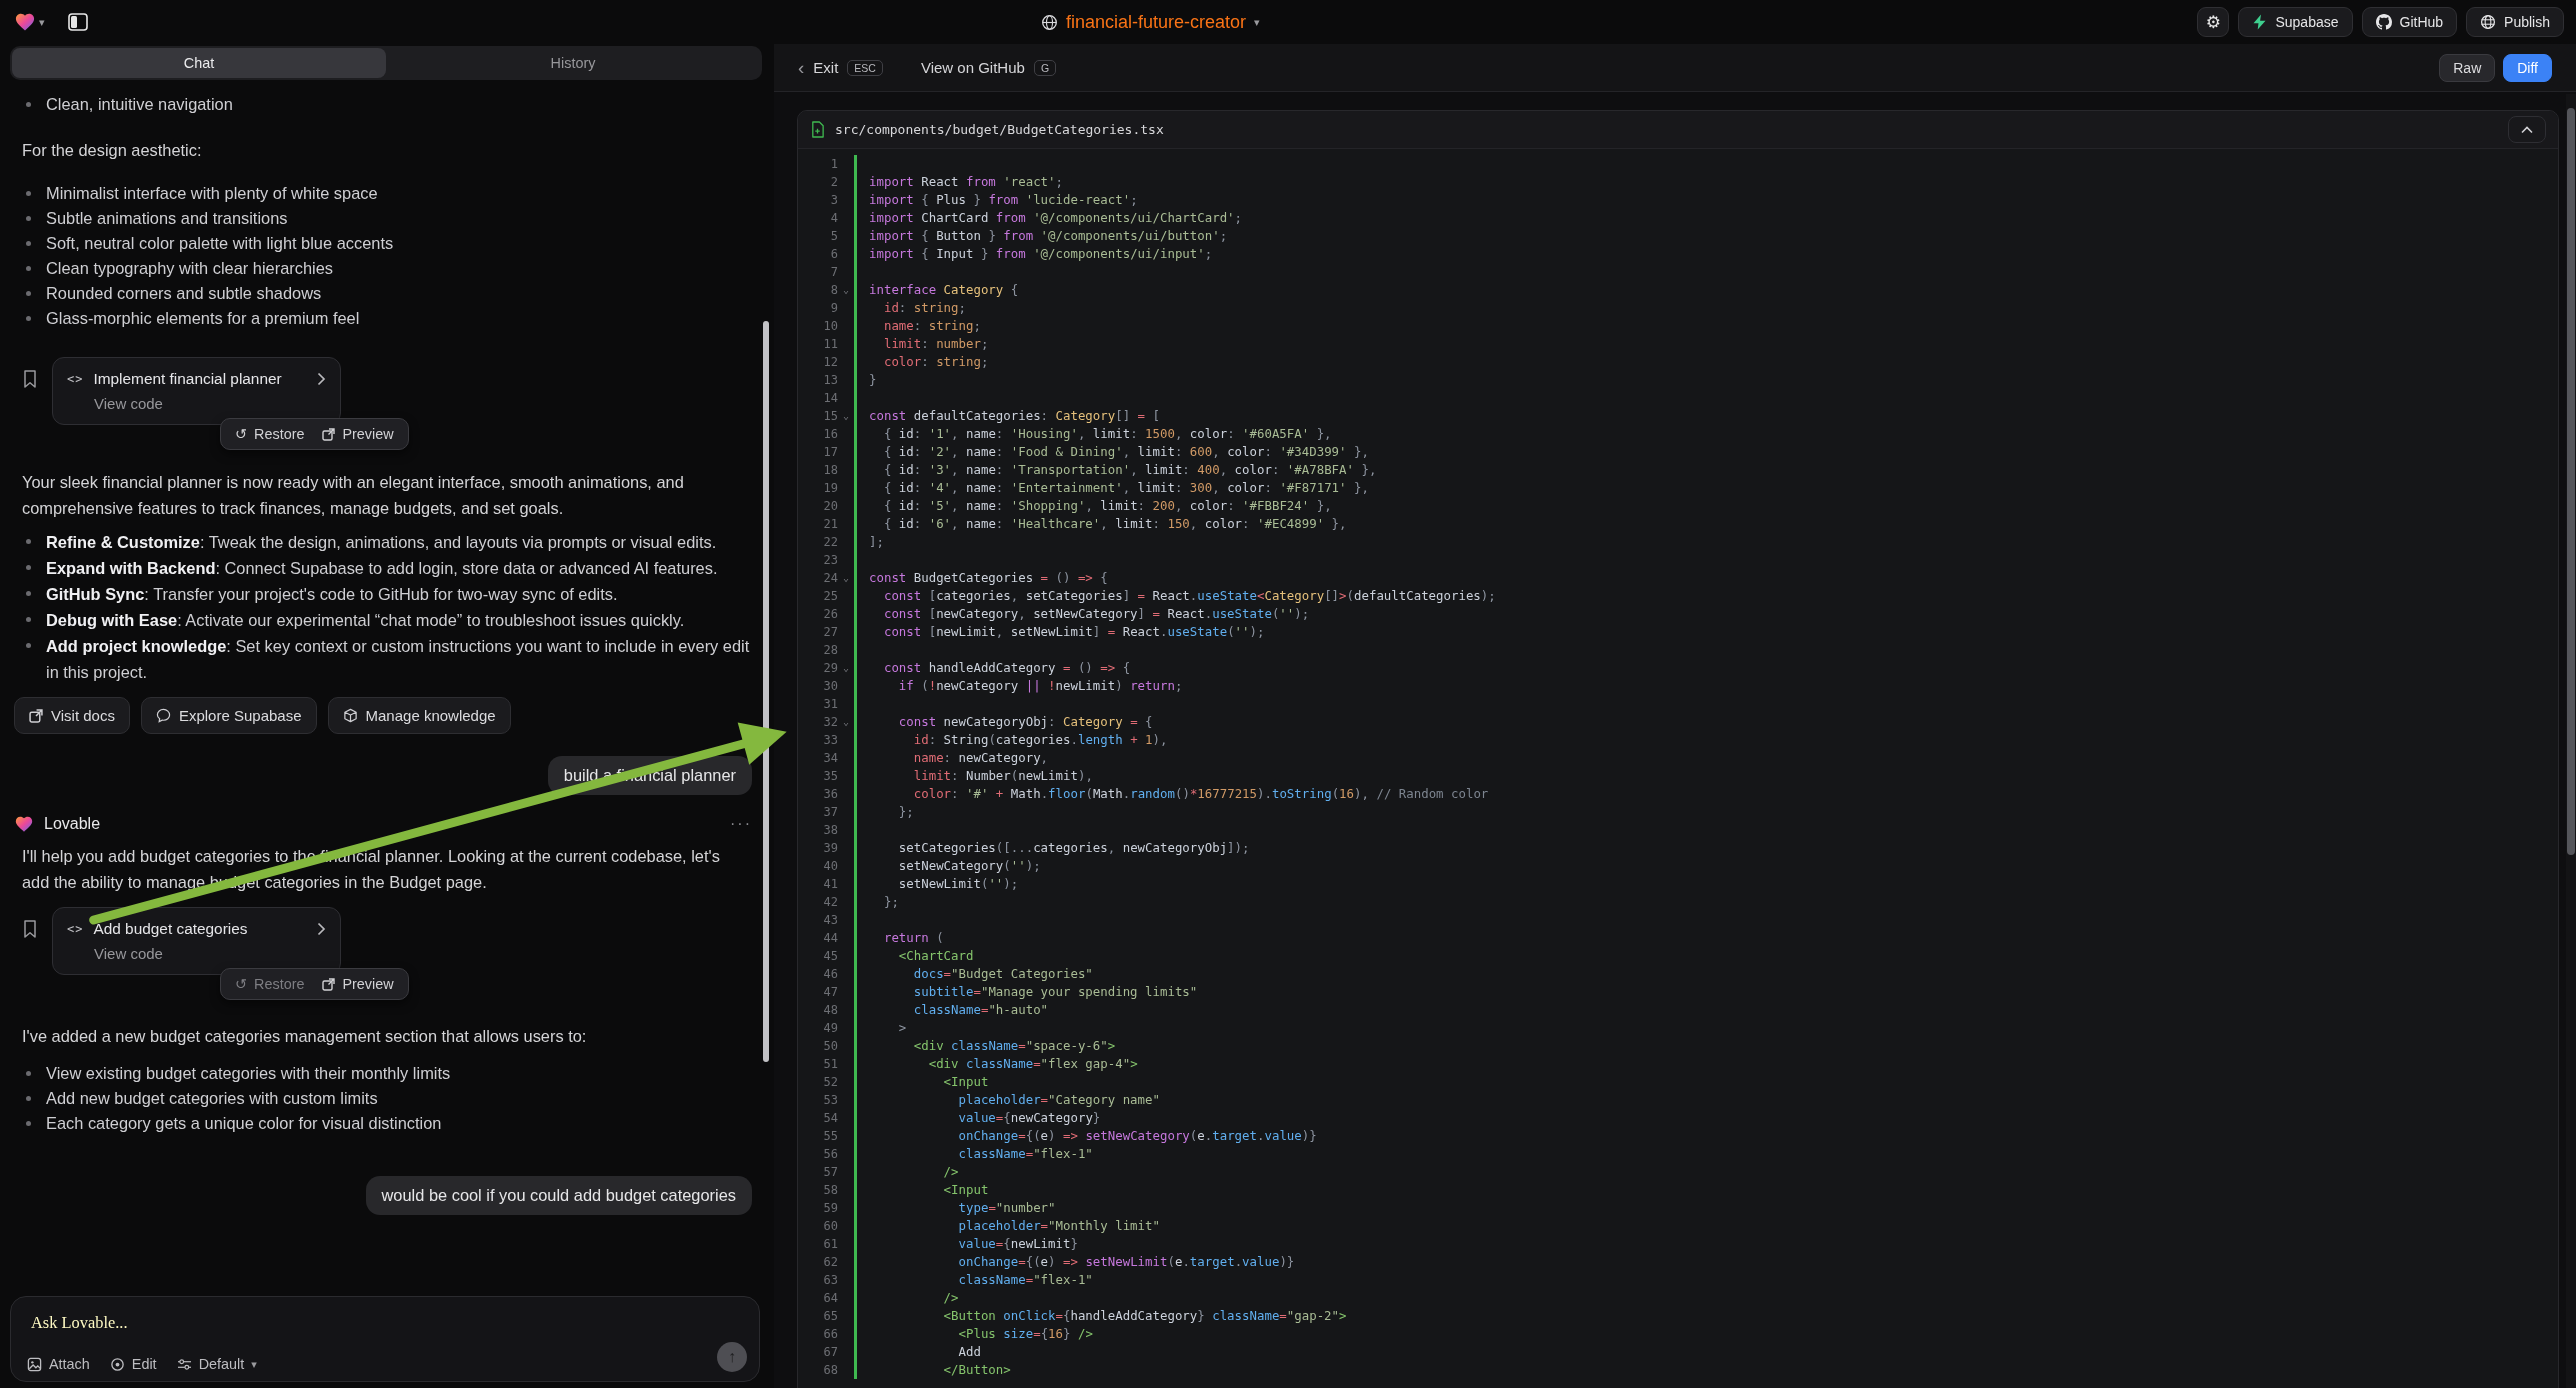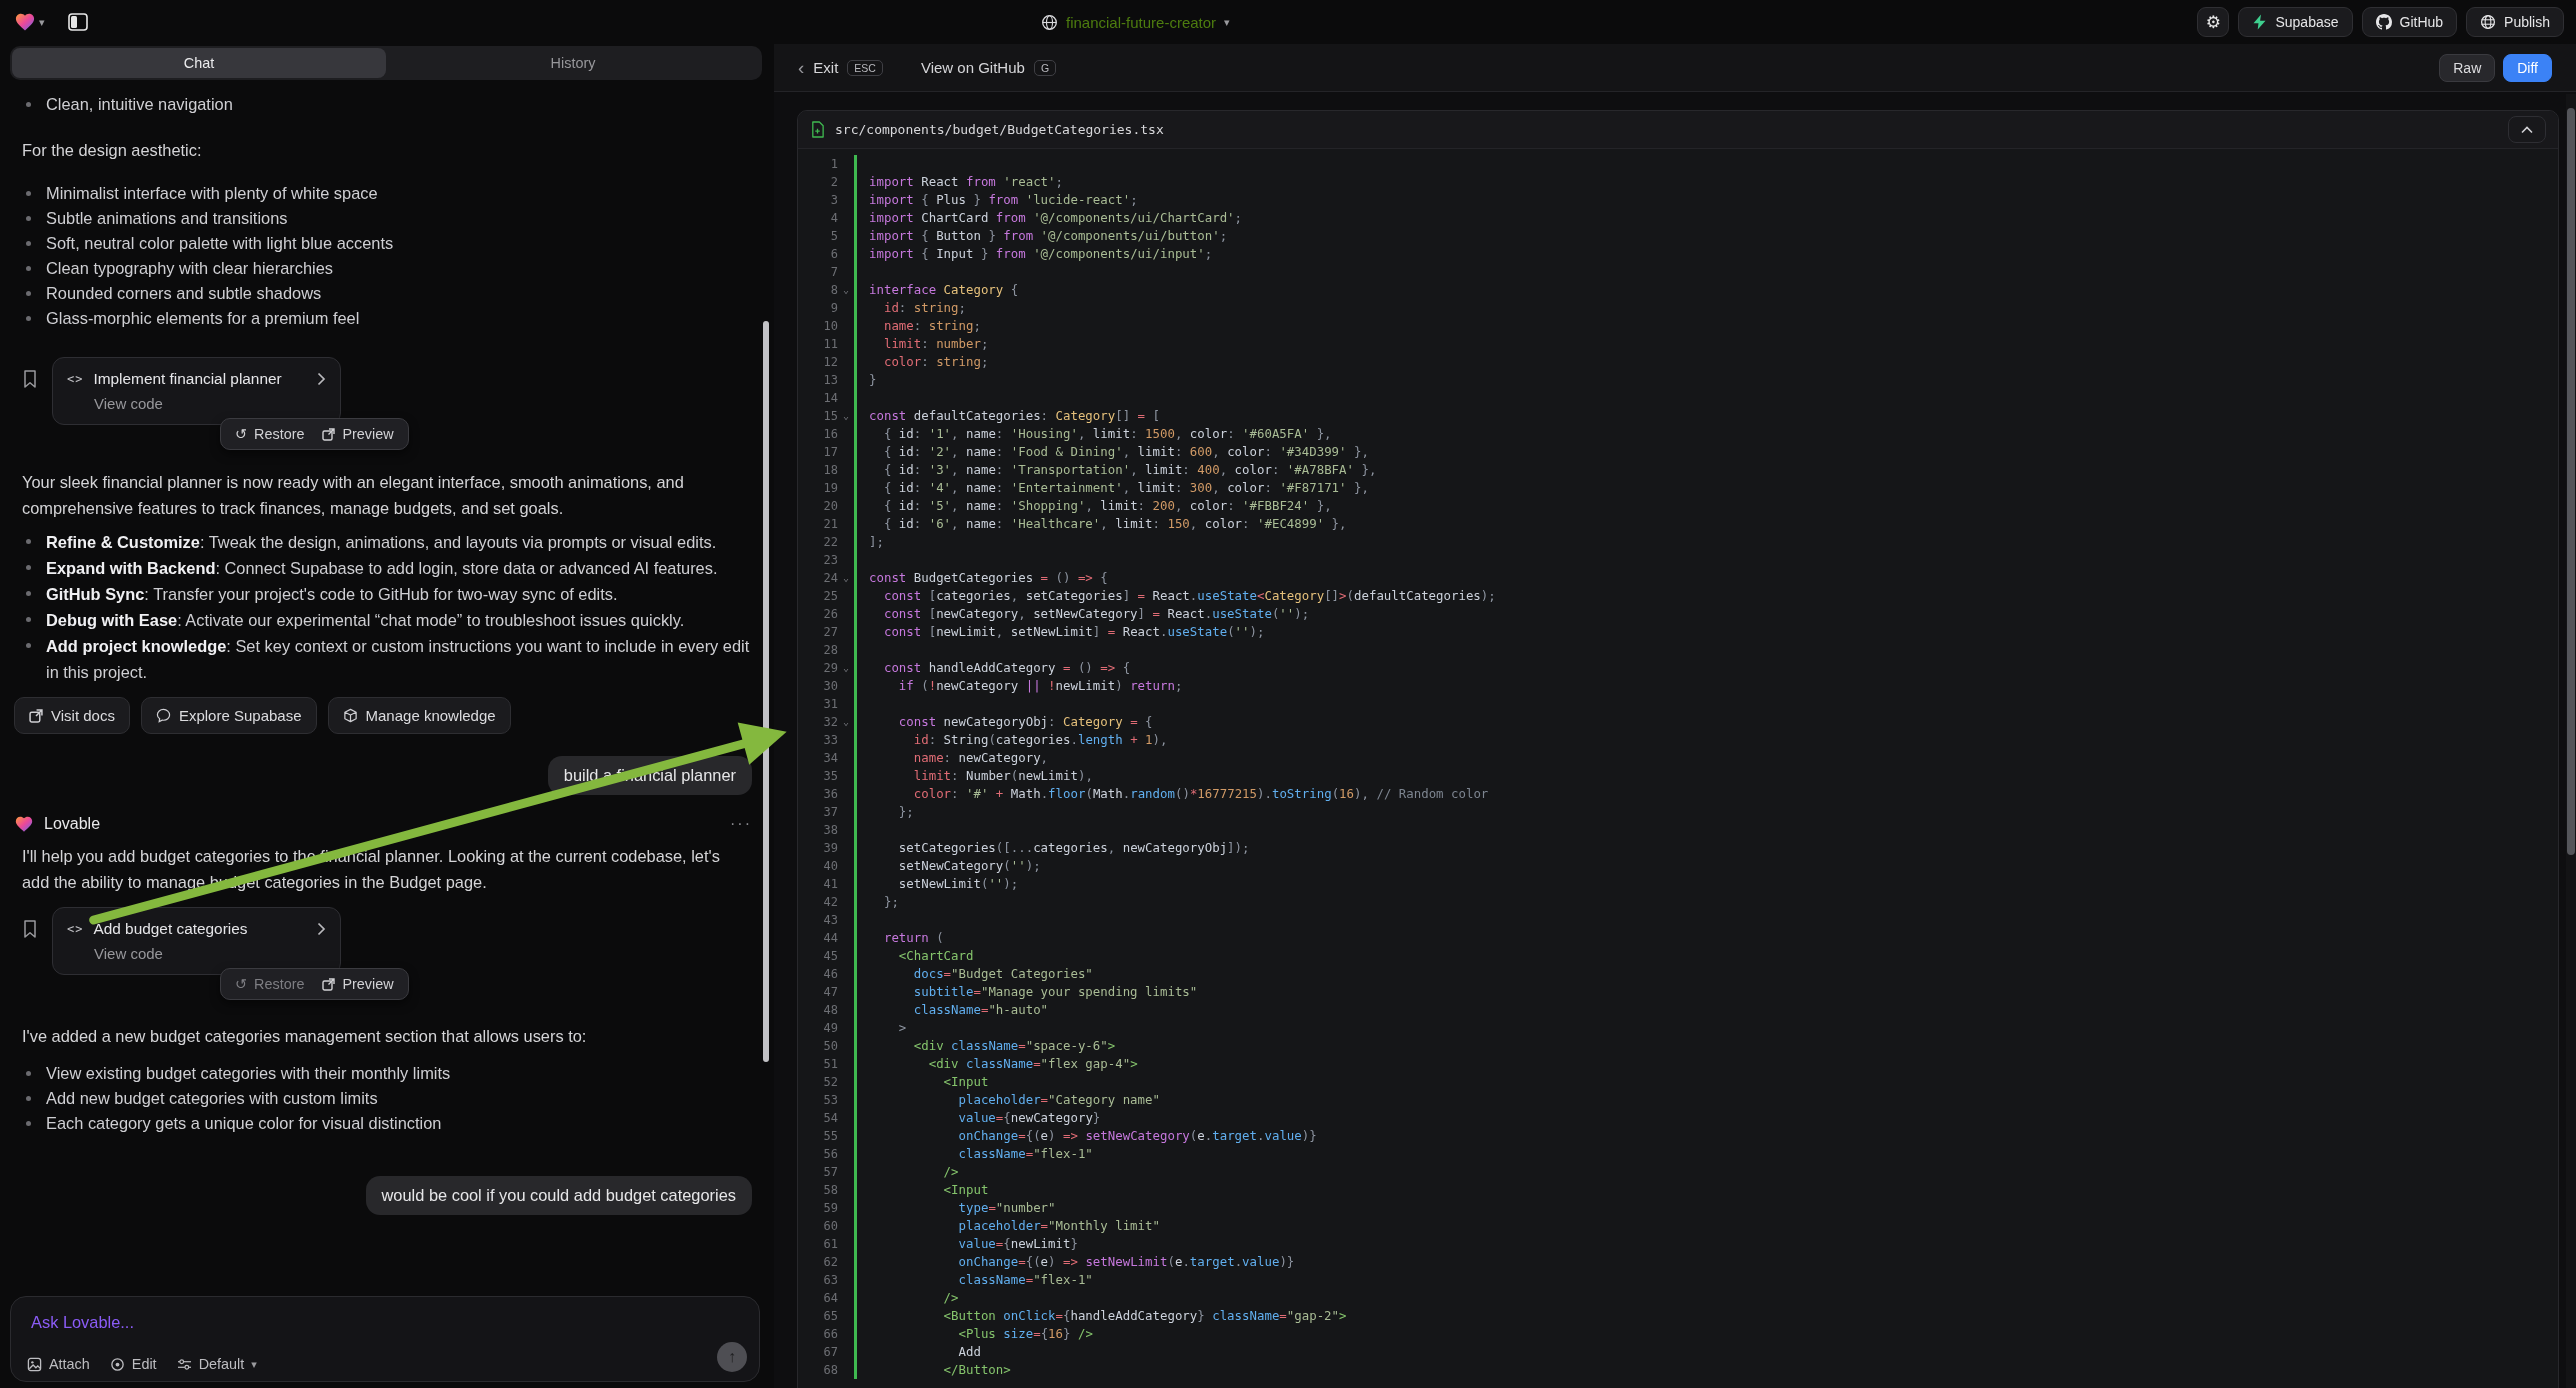--- a/index.html
+++ b/index.html
@@ -9,21 +9,21 @@
     background:#0b0b0c; color:#d9d9d9;
     font-family:"Liberation Sans", sans-serif;
   }
   
   .topbar { position:absolute; left:0; top:0; right:0; height:44px; display:flex; align-items:center; padding:0 14px; }
   .tb-left { display:flex; align-items:center; gap:8px; }
   .heart-wrap { display:flex; align-items:center; gap:3px; cursor:pointer; }
   .chev { color:#9a9a9e; font-size:11px; }
   .toggle-btn { margin-left:10px; display:flex; align-items:center; justify-content:center; width:30px; height:30px; border-radius:7px; }
   .tb-center { position:absolute; left:1041px; top:0; height:44px; display:flex; align-items:center; gap:8px; }
-  .tb-center .pname { font-size:15px; color:#4d7c0f; }
+  .tb-center .pname { font-size:18px; color:#f97316; }
   .tb-right { position:absolute; right:12px; top:7px; display:flex; align-items:center; gap:9px; }
   .tb-btn { display:flex; align-items:center; gap:8px; height:30px; padding:0 13px; background:#1b1b1e; border:1px solid #2f2f33; border-radius:9px; color:#e6e6e8; font-size:14px; cursor:pointer; }
   .tb-iconbtn { width:32px; height:30px; padding:0; justify-content:center; }
   .gear { font-size:17px; color:#e8e8e8; font-family:"DejaVu Sans", sans-serif; }
   
   .chat { position:absolute; left:0; top:44px; width:774px; bottom:0; background:#0b0b0c; }
   .tabs { position:absolute; left:10px; right:12px; top:2px; height:34px; background:#1e1e21; border-radius:10px; display:flex; padding:2px; }
   .tab { flex:1; display:flex; align-items:center; justify-content:center; font-size:14.4px; color:#97979b; border-radius:8px; cursor:pointer; }
   .tab.active { background:#37373c; color:#ececee; }
   .chat-scroll { position:absolute; left:0; right:0; top:40px; bottom:100px; padding:0 22px 0 14px; overflow:hidden; }
@@ -47,21 +47,21 @@
   .actions { display:flex; gap:11px; }
   .act-btn { display:flex; align-items:center; gap:8px; height:37px; padding:0 14px; background:#1b1b1e; border:1px solid #2e2e32; border-radius:10px; font-size:15px; color:#dcdcdf; cursor:pointer; }
   .bubble-row { display:flex; justify-content:flex-end; }
   .bubble { background:#28282b; border-radius:14px; padding:10px 16px; font-size:16.4px; color:#e6e6e8; max-width:558px; }
   .lv-header { display:flex; align-items:center; gap:10px; }
   .lv-name { font-size:16px; color:#e8e8ea; }
   .lv-dots { margin-left:auto; color:#8a8a8f; font-size:16px; letter-spacing:2px; cursor:pointer; }
   .chat-sb { position:absolute; right:5px; top:277px; width:6px; height:741px; border-radius:3px; background:#c2c2c6; }
   
   .ask { position:absolute; left:10px; right:14px; bottom:6px; height:86px; background:#141417; border:1px solid #2b2b2f; border-radius:16px; }
-  .ask-ph { position:absolute; left:20px; top:16px; font-size:16.4px; color:#8b5cf6; }
+  .ask-ph { position:absolute; left:20px; top:16px; font-size:16.4px; color:#fef9c3;font-family:Liberation Serif, serif; }
   .ask-row { position:absolute; left:16px; right:12px; bottom:9px; display:flex; align-items:flex-end; gap:20px; }
   .ask-item { display:flex; align-items:center; gap:7px; font-size:14.4px; color:#bdbdc1; cursor:pointer; }
   .send { margin-left:auto; width:30px; height:30px; border-radius:50%; background:#4e4e53; display:flex; align-items:center; justify-content:center; color:#1e1e20; font-size:16px; font-weight:bold; cursor:pointer; }
   
   .codepanel { position:absolute; left:774px; top:44px; right:0; bottom:0; background:#0e0e10; overflow:hidden; }
   .cp-header { position:absolute; left:0; right:0; top:0; height:48px; background:#141416; border-bottom:1px solid #242428; display:flex; align-items:center; padding:0 24px; gap:38px; }
   .cp-group { display:flex; align-items:center; gap:9px; font-size:15px; color:#d6d6d9; cursor:pointer; }
   .backchev { color:#9a9a9f; font-size:19px; line-height:1; }
   kbd.kbd { border:1px solid #3f3f44; border-radius:5px; padding:1px 6px; font-size:10.5px; color:#b9b9be; font-family:"Liberation Sans", sans-serif; }
   .cp-right { margin-left:auto; display:flex; gap:8px; }

